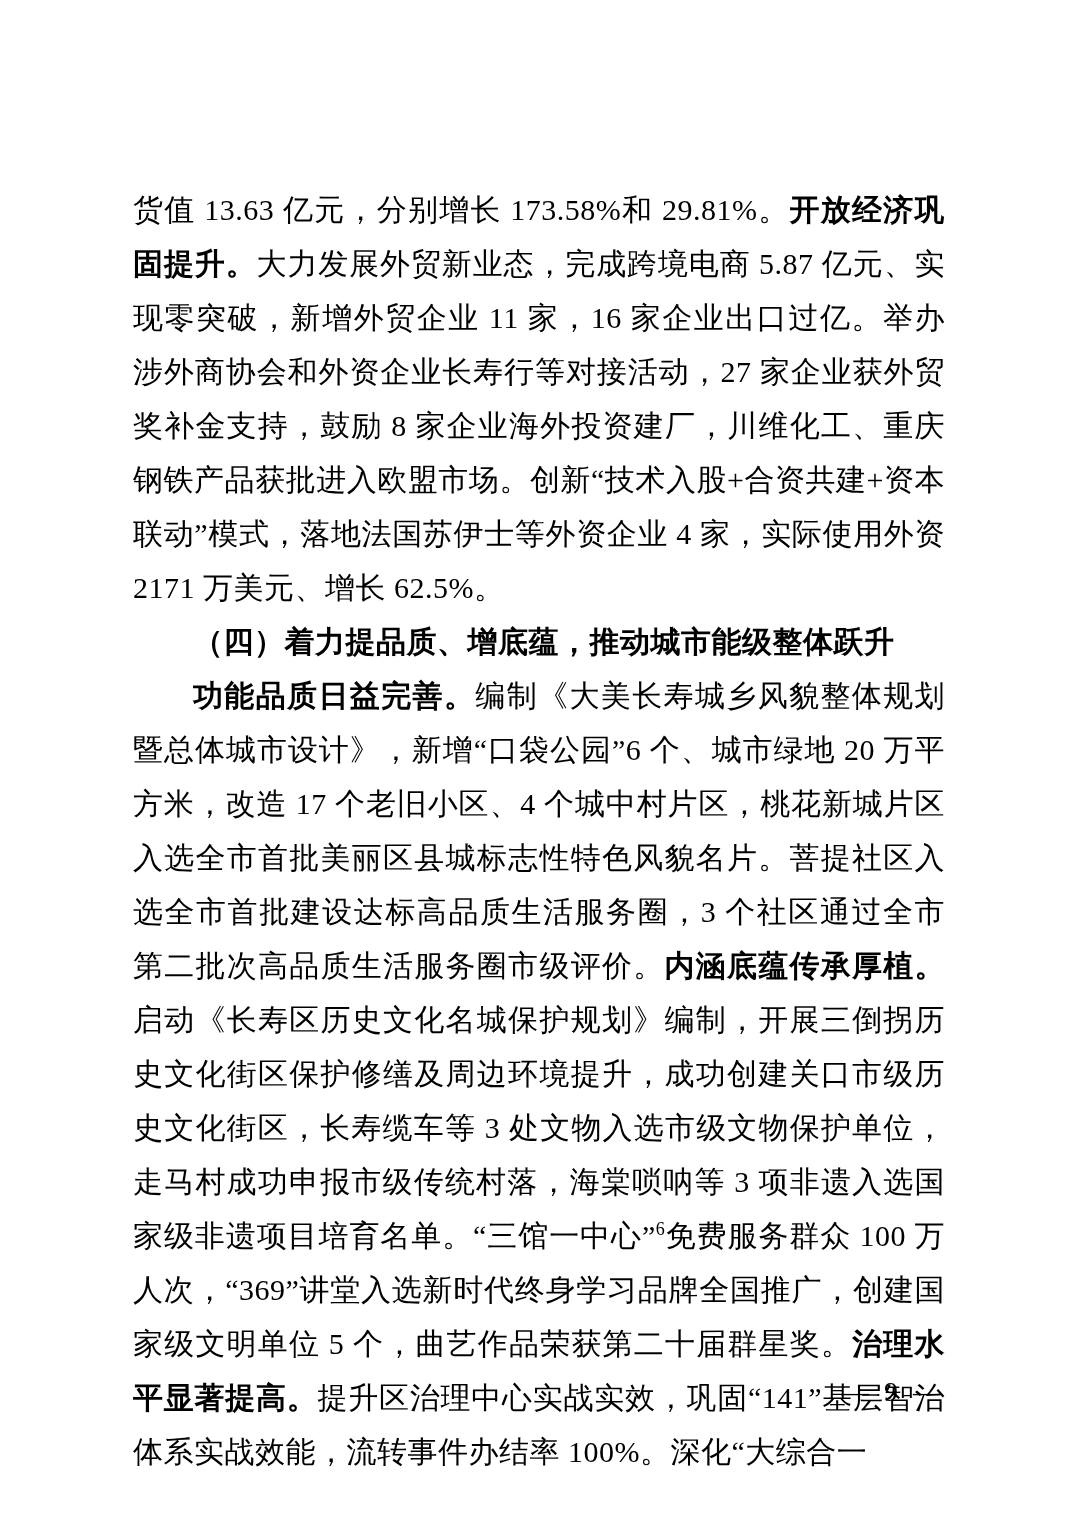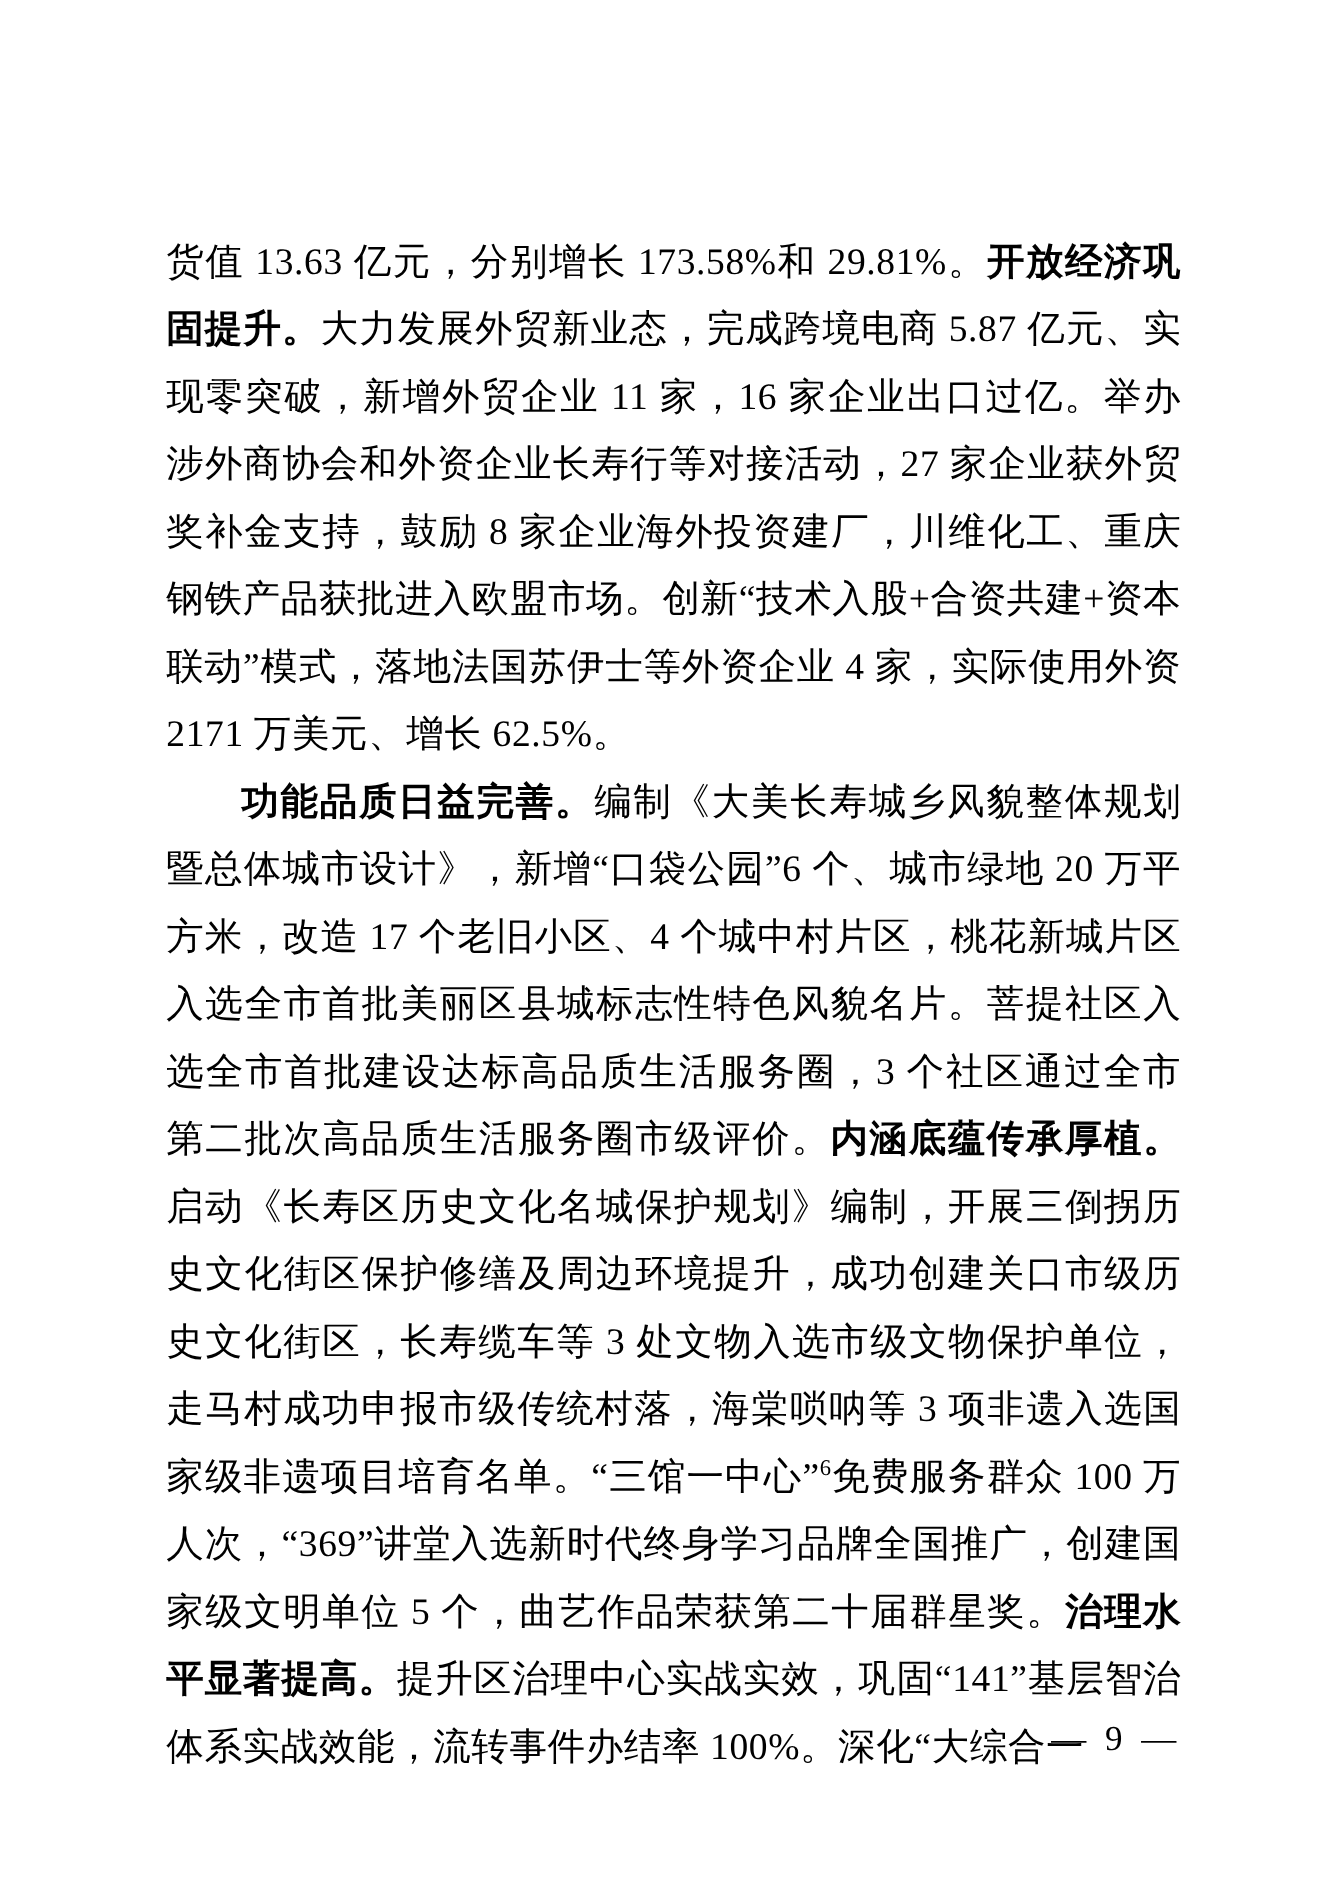--- a/index.html
+++ b/index.html
@@ -44,16 +44,17 @@
     letter-spacing: 4px;
     color: #000000;
   }
 </style>
 </head>
 <body>
 
 <div class="page">
   <div class="content">
       <p class="para"><span>货值 13.63 亿元，分别增长 173.58%和 29.81%。</span><span class="emphasis">开放经济巩固提升。</span><span>大力发展外贸新业态，完成跨境电商 5.87 亿元、实现零突破，新增外贸企业 11 家，16 家企业出口过亿。举办涉外商协会和外资企业长寿行等对接活动，27 家企业获外贸奖补金支持，鼓励 8 家企业海外投资建厂，川维化工、重庆钢铁产品获批进入欧盟市场。创新“技术入股+合资共建+资本联动”模式，落地法国苏伊士等外资企业 4 家，实际使用外资 2171 万美元、增长 62.5%。</span></p>
+      <p class="para heading indent"><span class="emphasis">（四）着力提品质、增底蕴，推动城市能级整体跃升</span></p>
       <p class="para indent"><span class="emphasis">功能品质日益完善。</span><span>编制《大美长寿城乡风貌整体规划暨总体城市设计》，新增“口袋公园”6 个、城市绿地 20 万平方米，改造 17 个老旧小区、4 个城中村片区，桃花新城片区入选全市首批美丽区县城标志性特色风貌名片。菩提社区入选全市首批建设达标高品质生活服务圈，3 个社区通过全市第二批次高品质生活服务圈市级评价。</span><span class="emphasis">内涵底蕴传承厚植。</span><span>启动《长寿区历史文化名城保护规划》编制，开展三倒拐历史文化街区保护修缮及周边环境提升，成功创建关口市级历史文化街区，长寿缆车等 3 处文物入选市级文物保护单位，走马村成功申报市级传统村落，海棠唢呐等 3 项非遗入选国家级非遗项目培育名单。“三馆一中心”</span><sup class="fnref">6</sup><span>免费服务群众 100 万人次，“369”讲堂入选新时代终身学习品牌全国推广，创建国家级文明单位 5 个，曲艺作品荣获第二十届群星奖。</span><span class="emphasis">治理水平显著提高。</span><span>提升区治理中心实战实效，巩固“141”基层智治体系实战效能，流转事件办结率 100%。深化“大综合一</span></p>
     </div>
   <div class="page-number">— 9 —</div>
 </div>
 
 </body></html>

